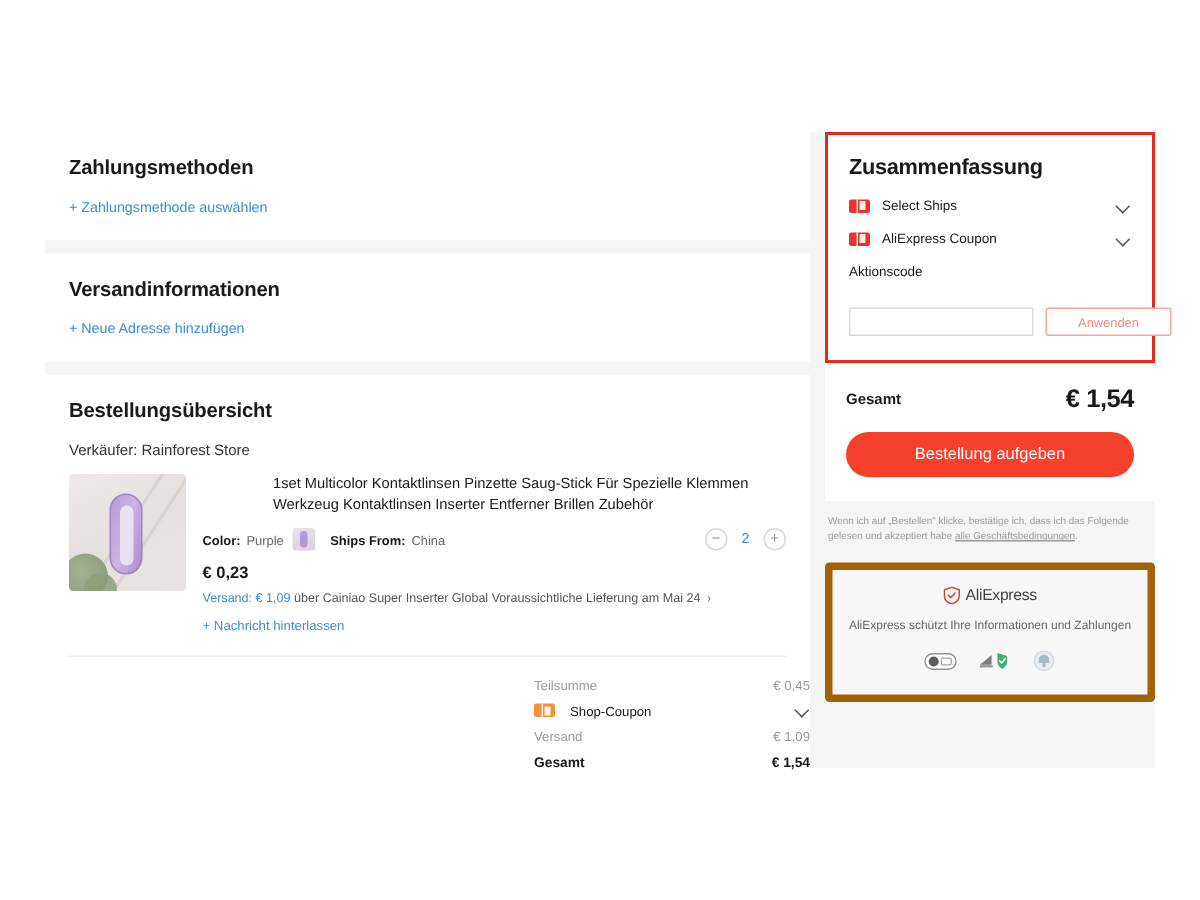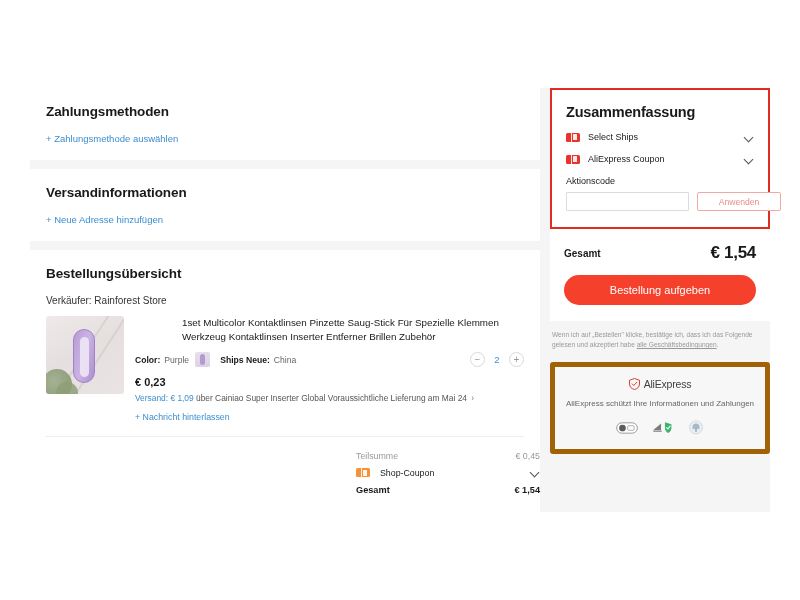--- a/index.html
+++ b/index.html
@@ -165,21 +165,21 @@
   }
   .summary-title {
     font-size: 14.5px; font-weight: bold; color: #191919; letter-spacing:-.2px;
   }
   .coupon-line {
     display:flex; align-items:center; gap: 8px;
     margin-top: 12px; font-size: 9px; color:#191919;
   }
   .coupon-line .grow { flex:1 1 auto; }
   .promo-label { margin-top: 12px; font-size: 9px; color:#191919; }
-  .promo-row { display:flex; gap: 8px; margin-top: 6px; }
+  .promo-row { display:flex; gap: 8px; margin-top: 19px; }
   .promo-input {
     flex: 1 1 auto; height: 19px; border: 1px solid #dcdcdc; background:#fff;
     font-family: inherit; font-size: 8.5px; padding: 0 5px; color:#333;
     border-radius: 1px; outline: none;
   }
   .promo-btn {
     flex: 0 0 84px; height: 19px; border: 1px solid #f2a9a4; background:#fff;
     color: #ef8a84; font-family: inherit; font-size: 8.6px; border-radius: 2px;
     cursor: pointer;
   }
@@ -252,21 +252,21 @@
             <span class="clipinner"></span>
           </div>
 
           <div class="item-main">
             <div class="item-title">1set Multicolor Kontaktlinsen Pinzette Saug-Stick Für Spezielle Klemmen Werkzeug Kontaktlinsen Inserter Entferner Brillen Zubehör</div>
 
             <div class="attr-row">
               <span class="attr-label">Color:</span>
               <span>Purple</span>
               <span class="attr-swatch"></span>
-              <span class="attr-label">Ships Neue:</span>
+              <span class="attr-label">Ships From:</span>
               <span>China</span>
 
               <span class="attr-spacer"></span>
 
               <span class="qty">
                 <button class="qty-btn">−</button>
                 <span class="qty-val">2</span>
                 <button class="qty-btn">+</button>
               </span>
             </div>
@@ -292,20 +292,24 @@
           </div>
 
           <div class="tot-row">
             <span class="coupon-row">
               <span class="ticket orange"></span>
               <span class="clabel">Shop-Coupon</span>
             </span>
             <span class="chev-down"></span>
           </div>
 
+          <div class="tot-row">
+            <span class="tot-label">Versand</span>
+            <span class="tot-val">€ 1,09</span>
+          </div>
 
           <div class="tot-row bold">
             <span class="tot-label">Gesamt</span>
             <span class="tot-val">€ 1,54</span>
           </div>
         </div>
       </section>
     </div>
 
     <div class="col-right">

